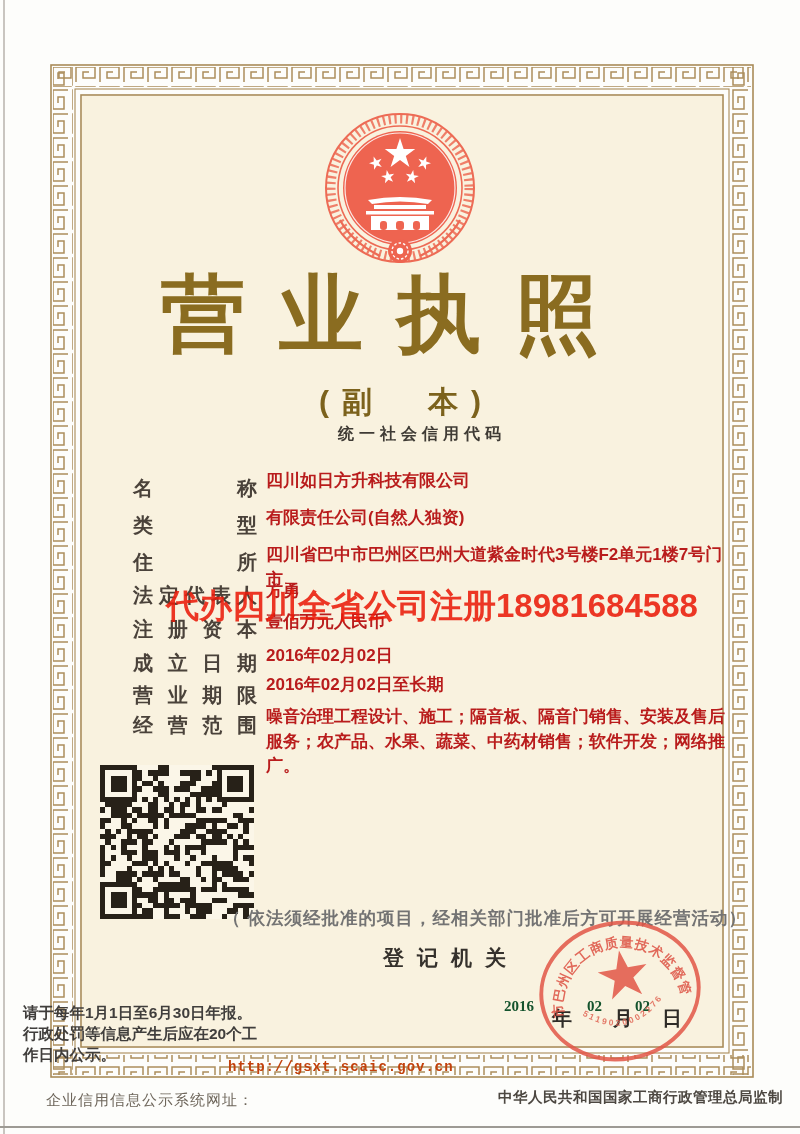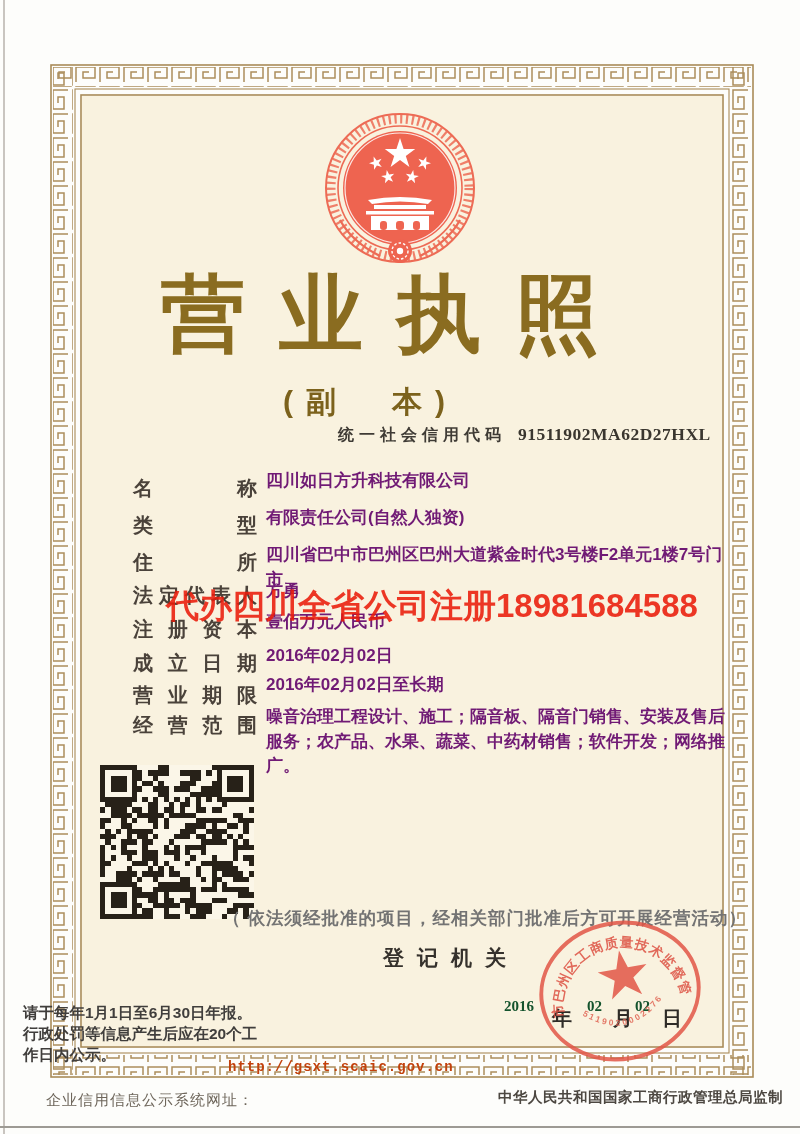--- a/index.html
+++ b/index.html
@@ -15,35 +15,35 @@
   .edge-bottom{left:0;top:1126px;width:800px;height:2px;background:#9d9a94;}
 
   .frame-svg{left:50px;top:64px;}
 
   .title{
     left:0;top:272px;width:760px;text-align:center;
     font-size:84px;font-weight:900;color:#8a6c20;
     letter-spacing:34px;text-indent:34px;line-height:1;white-space:nowrap;
   }
   .subtitle{
-    left:0;top:382px;width:728px;text-align:center;
+    left:0;top:382px;width:800px;text-align:center;
     font-size:30px;font-weight:700;color:#7c621c;
     letter-spacing:13px;text-indent:13px;
   }
   .credit-line{left:338px;top:424px;white-space:nowrap;display:flex;align-items:baseline;}
   .credit-label{font-size:16px;font-weight:700;letter-spacing:5px;color:#3f3b35;}
   .credit-code{font-size:17.5px;font-weight:700;color:#3a362f;margin-left:12px;
     font-family:"Liberation Serif",serif;letter-spacing:.5px;}
 
   .field-label{
     left:133px;width:124px;display:flex;justify-content:space-between;
     font-size:20px;font-weight:600;color:#4a423a;line-height:1.1;
   }
   .field-value{
-    left:266px;width:468px;font-size:17px;font-weight:600;color:#701a75;line-height:1.45;
+    left:266px;width:468px;font-size:17px;font-weight:600;color:#b91c1c;line-height:1.45;
   }
   .watermark-ad{
     left:166px;top:584px;font-size:33px;font-weight:700;white-space:nowrap;
     color:rgba(233,27,10,0.88);letter-spacing:0;z-index:5;
   }
   .qr{left:100px;top:765px;width:154px;height:154px;background:#fbf6e8;
     display:grid;grid-template-columns:repeat(29,1fr);grid-template-rows:repeat(29,1fr);}
   .qr div{margin:0;}
   .qr .on{background:#272118;}
 
@@ -128,21 +128,20 @@
   </g>
   <path d="M18,110 Q30,132 58,146" fill="none" stroke="#ed6b55" stroke-width="2.2"></path>
   <path d="M138,110 Q126,132 98,146" fill="none" stroke="#ed6b55" stroke-width="2.2"></path>
 </svg>
 
 <div class="abs title">营业执照</div>
 <div class="abs subtitle">(副　本)</div>
 
 <div class="abs credit-line">
   <span class="credit-label">统一社会信用代码</span>
-  <span class="credit-code">91511902MA62D27HXL</span>
 </div>
 
 <div id="fields">
   <div class="abs field-label justify" style="top: 477px;">
       <span>名</span>
       <span>称</span>
     </div>
   <div class="abs field-value" style="top: 469px;">四川如日方升科技有限公司</div>
   <div class="abs field-label justify" style="top: 514px;">
       <span>类</span>

